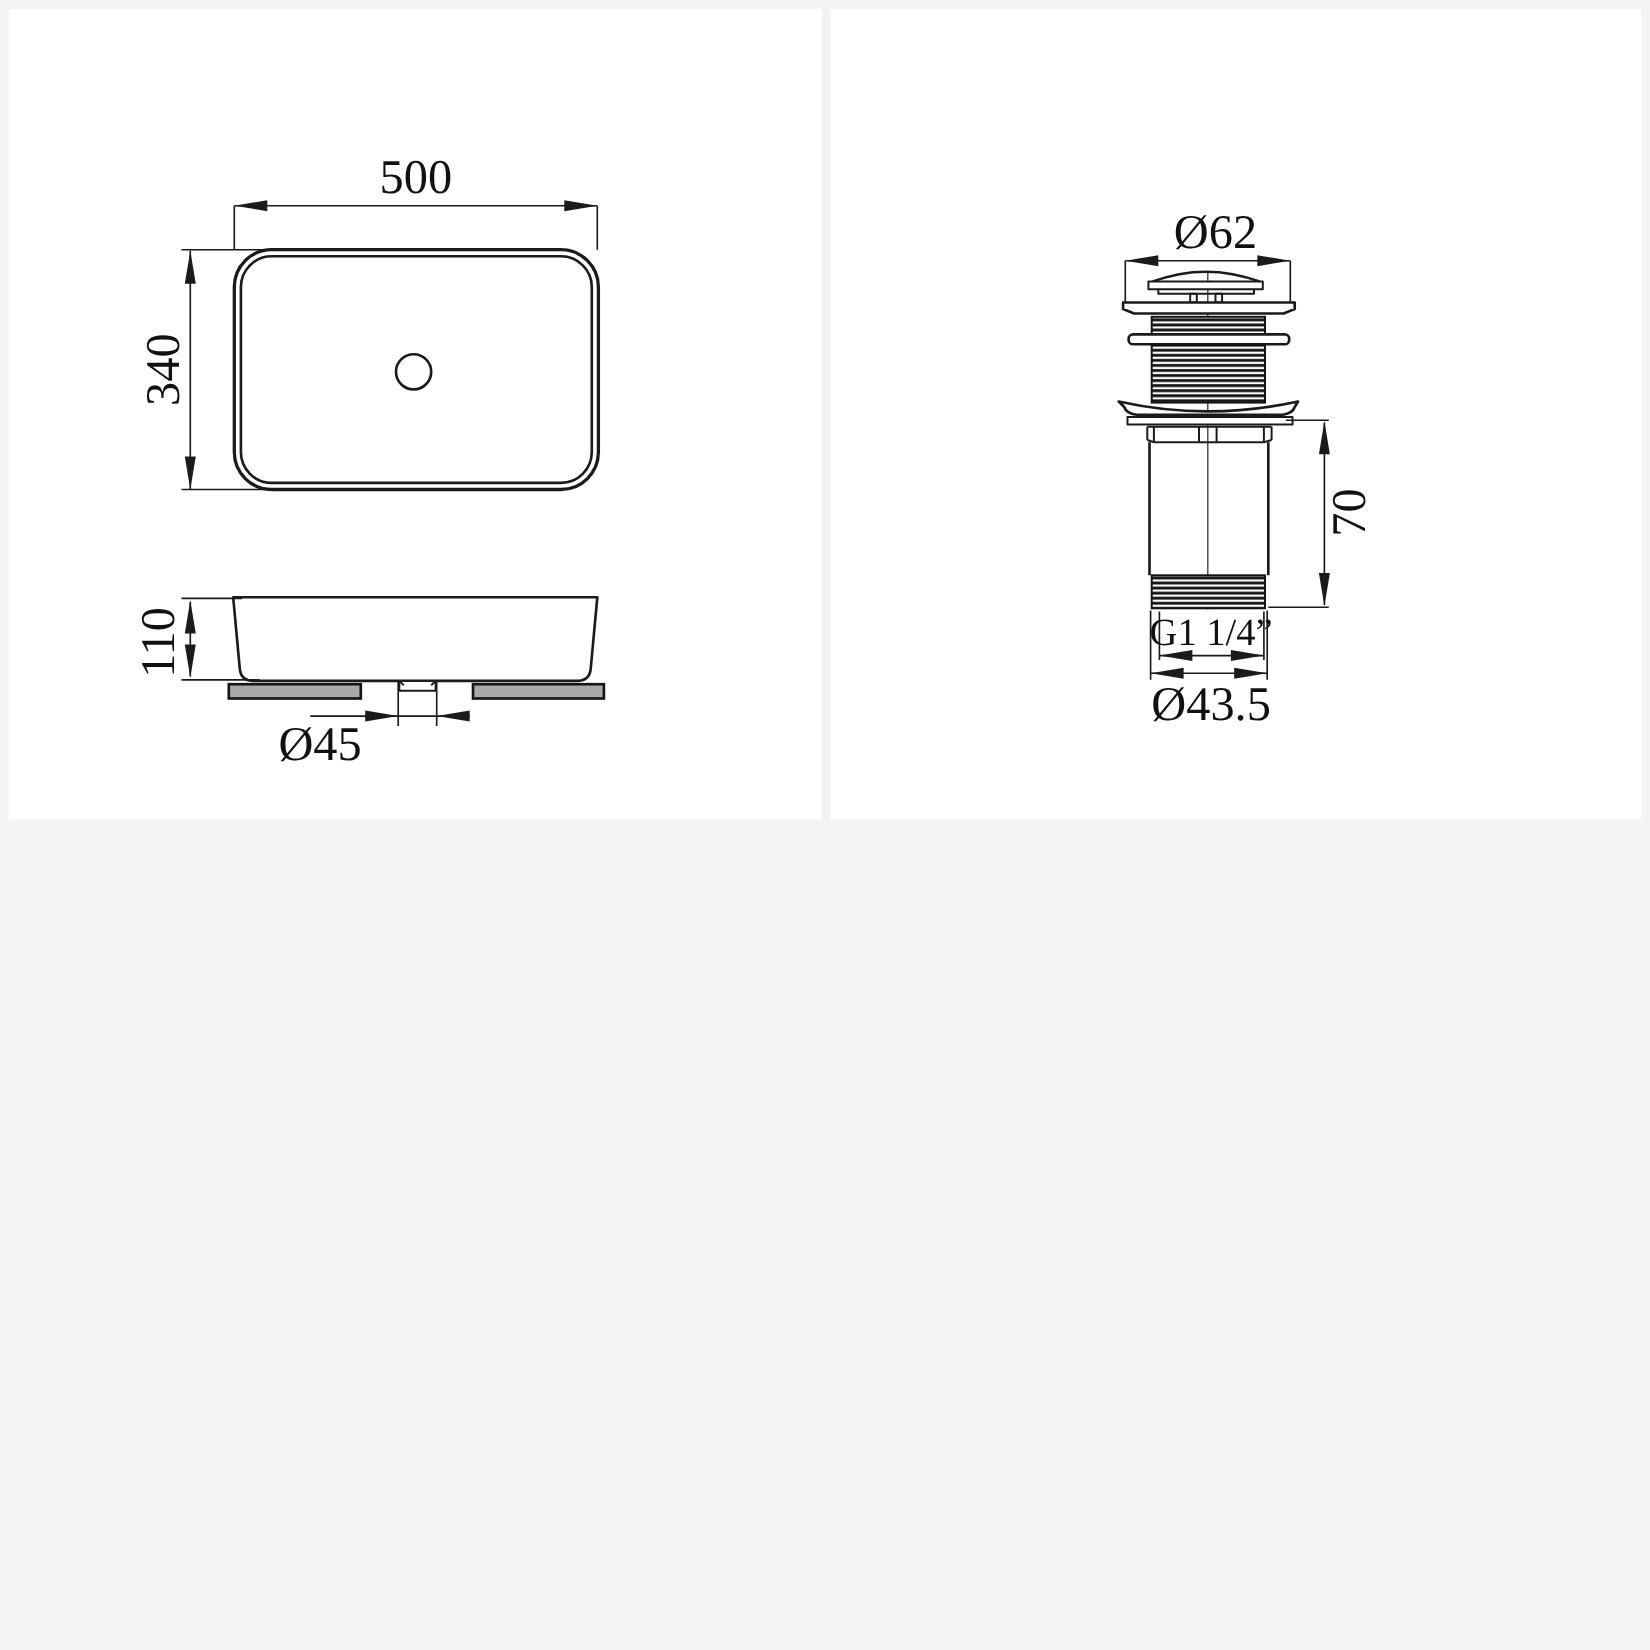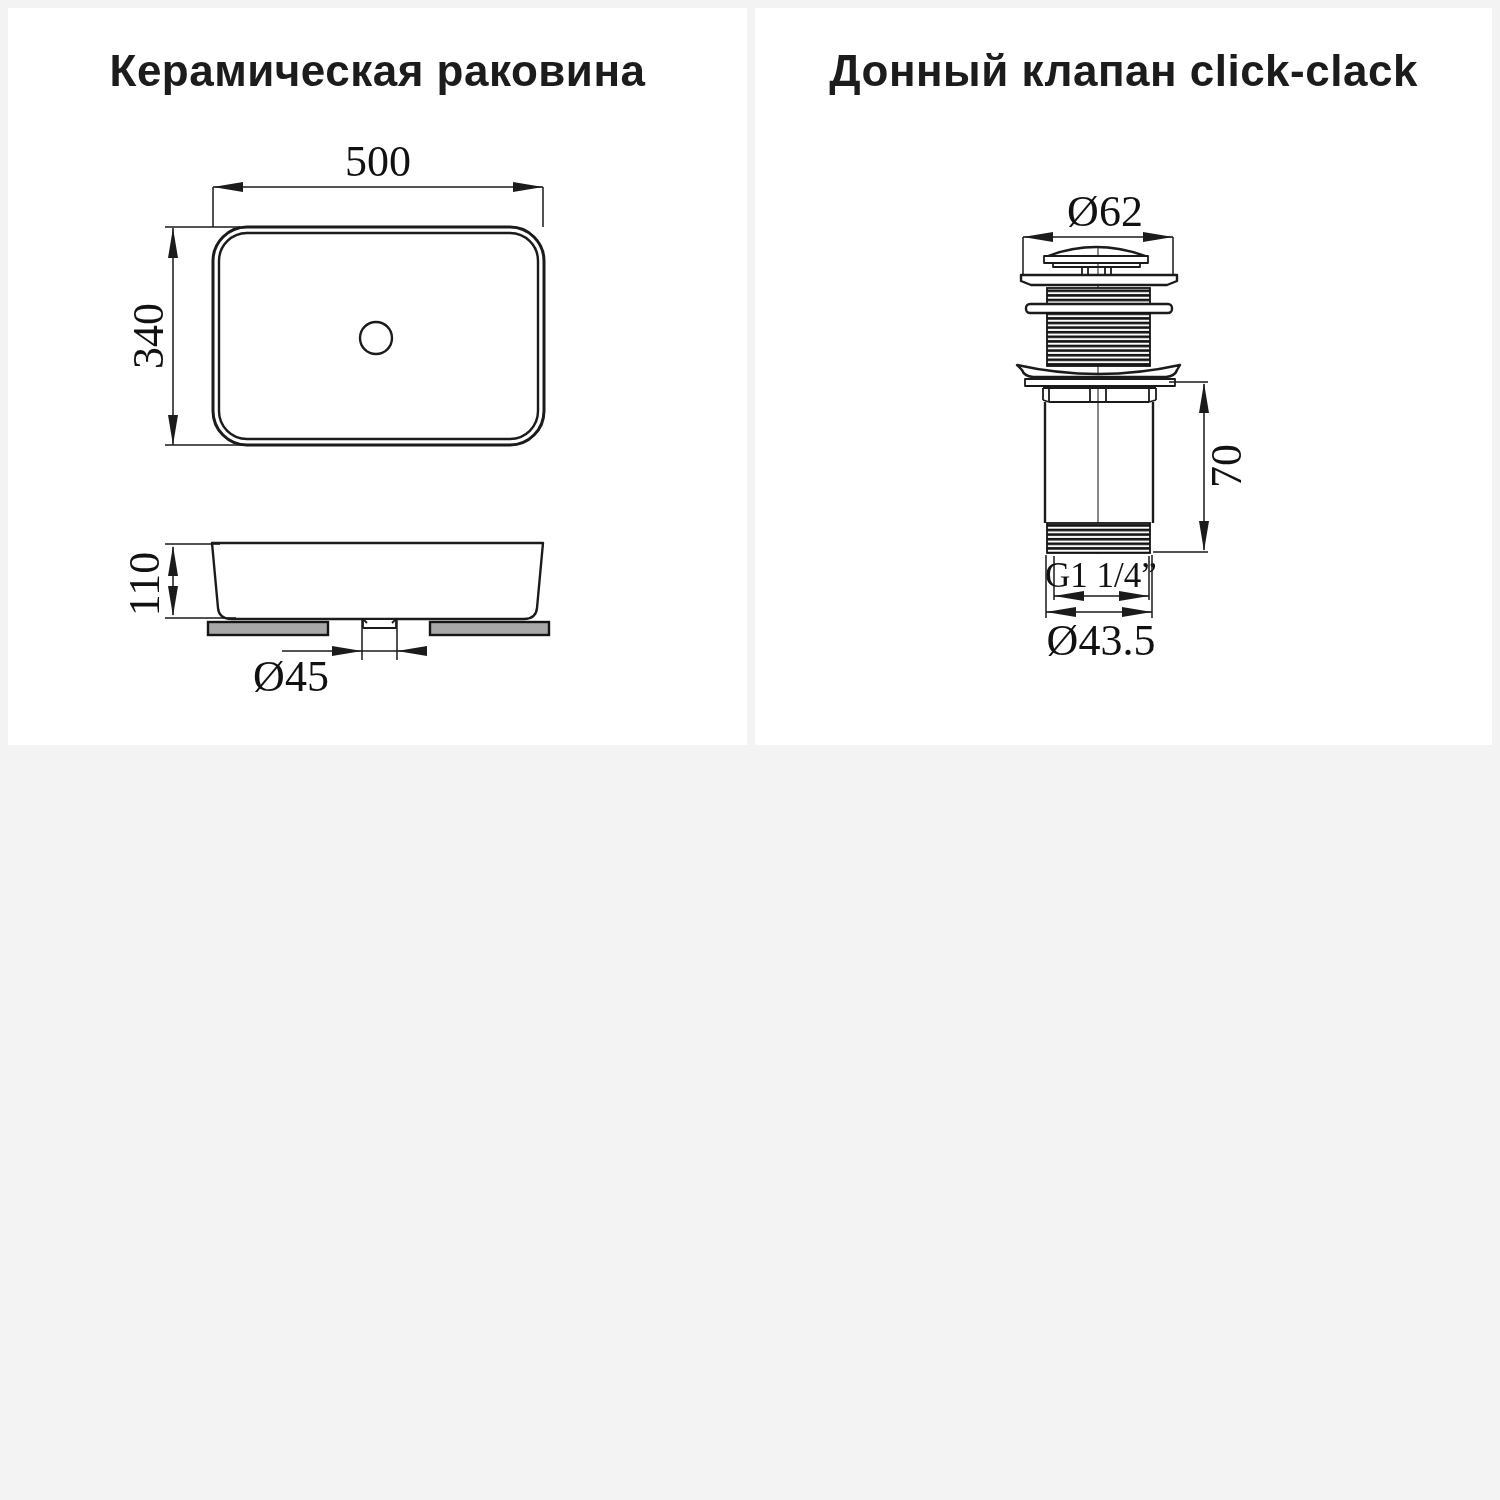--- a/index.html
+++ b/index.html
@@ -47,21 +47,20 @@
     text-anchor:middle;dominant-baseline:central;
   }
   .dimtxt.small{font-size:35px;}
 </style>
 </head>
 <body>
 
 <div class="page">
 
   <div class="panel left">
-    <div class="panel-title">Керамическая раковина</div>
 
     <svg class="drawing" width="739" height="737" viewBox="0 0 739 737">
 
       <g>
         <rect class="ol" x="205" y="219" width="331" height="218" rx="34"></rect>
         <rect class="ol2" x="211" y="225" width="319" height="206" rx="28"></rect>
         <circle class="ol2" cx="368" cy="330" r="16"></circle>
       </g>
 
       <g>
@@ -97,21 +96,20 @@
       <g>
         <path class="dim" d="M354,611 V652 M389,611 V652 M274,643 H419"></path>
         <polygon class="arr" points="354,643 324,638 324,648"></polygon>
         <polygon class="arr" points="389,643 419,638 419,648"></polygon>
         <text class="dimtxt" x="283" y="668">Ø45</text>
       </g>
     </svg>
   </div>
 
   <div class="panel right">
-    <div class="panel-title">Донный клапан click-clack</div>
 
     <svg class="drawing" width="737" height="737" viewBox="0 0 737 737">
       <defs>
         <pattern id="threadpat" patternUnits="userSpaceOnUse" width="6" height="4.6">
           <rect width="6" height="4.6" fill="#fdfdfd"></rect>
           <rect y="0.9" width="6" height="2.6" fill="#141414"></rect>
         </pattern>
       </defs>
 
       <path class="cl" d="M343,239 V546"></path>

